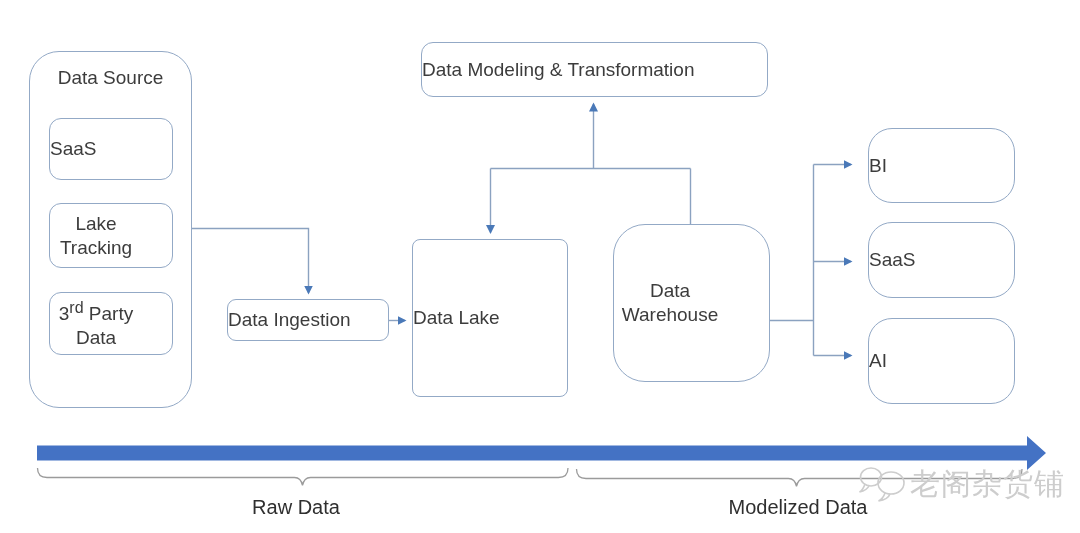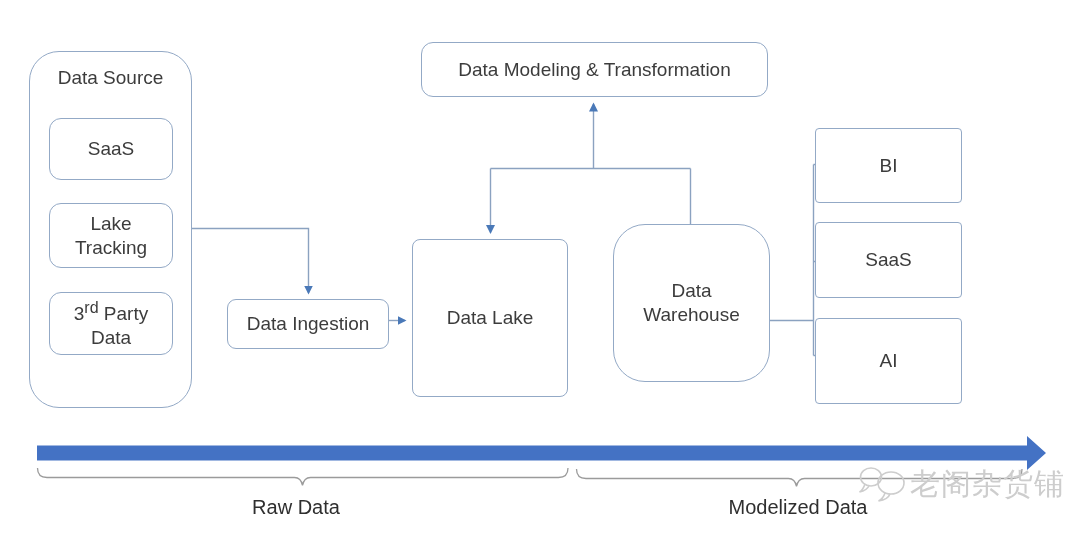--- a/index.html
+++ b/index.html
@@ -24,45 +24,44 @@
     stroke: var(--brace-gray, #9b9b9b);
     stroke-width: 1.3;
   }
   .box {
     position: absolute;
     box-sizing: border-box;
     border: 1.5px solid var(--box-border, #93a9c6);
     background: #ffffff;
     display: flex;
     align-items: center;
-    justify-content: center;
     text-align: center;
     color: var(--text-dark, #3c3c3c);
     font-size: 19px;
     line-height: 1.25;
   }
   .container-box {
     left: 29px; top: 51px; width: 163px; height: 357px;
     border-radius: 30px;
     align-items: flex-start;
     justify-content: center;
     padding-top: 14px;
   }
   .src-item { left: 49px; width: 124px; border-radius: 12px; }
   .src-saas  { top: 118px; height: 62px; }
   .src-event { top: 203px; height: 65px; }
   .src-third { top: 292px; height: 63px; }
   .wrap-narrow { display: inline-block; width: 92px; }
   .wrap-dw { display: inline-block; width: 112px; }
   sup { font-size: 16px; }
   .modeling-box { left: 421px; top: 42px; width: 347px; height: 55px; border-radius: 12px; }
-  .ingestion-box { left: 227px; top: 299px; width: 162px; height: 50px; border-radius: 9px; }
+  .ingestion-box { left: 227px; top: 299px; width: 162px; height: 42px; border-radius: 9px; }
   .lake-box { left: 412px; top: 239px; width: 156px; height: 158px; border-radius: 8px; }
   .warehouse-box { left: 613px; top: 224px; width: 157px; height: 158px; border-radius: 32px; }
-  .out-box { left: 815px; width: 147px; border-radius: 4px; }
+  .out-box { left: 868px; width: 147px; border-radius: 24px; }
   .out-bi { top: 128px; height: 75px; }
   .out-saas { top: 222px; height: 76px; }
   .out-ai { top: 318px; height: 86px; }
   .timeline-label {
     position: absolute;
     width: 220px;
     top: 496px;
     text-align: center;
     font-size: 20px;
     color: #2f2f2f;

